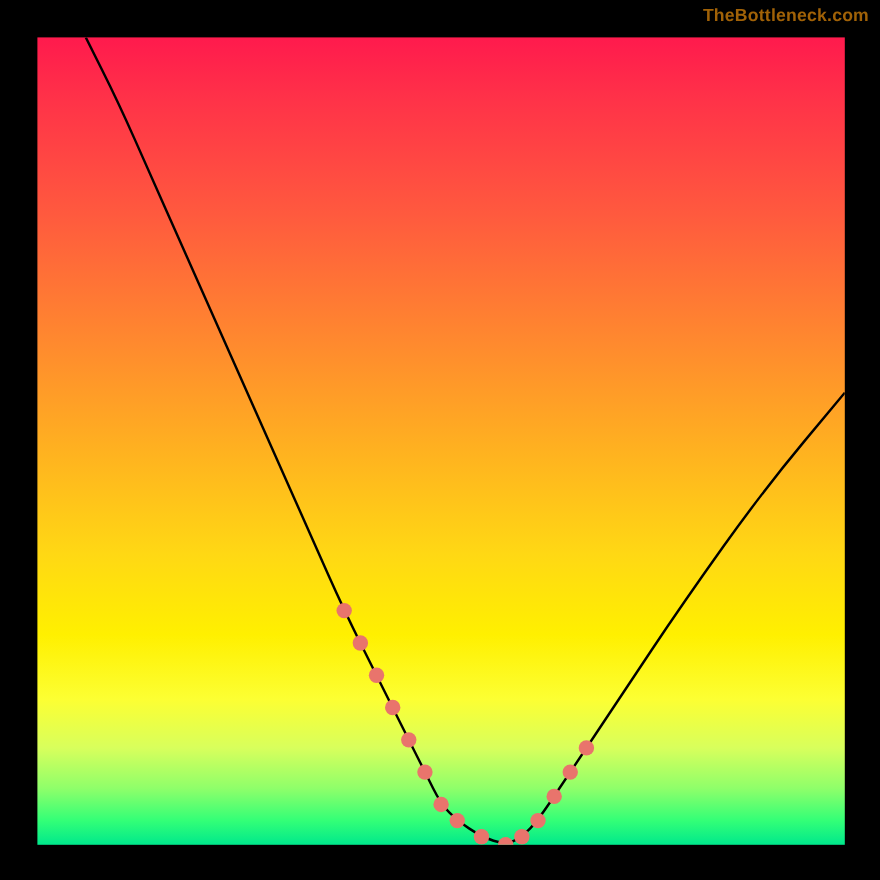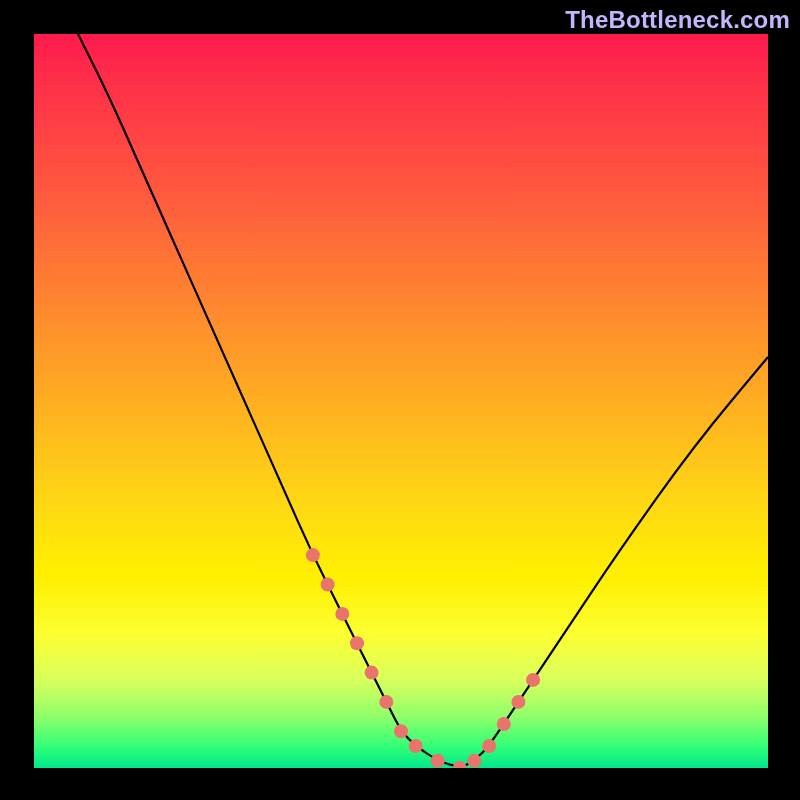--- a/index.html
+++ b/index.html
@@ -39,22 +39,22 @@
       #d8ff5c 88%,
       #8fff6a 93%,
       #33ff77 97%,
       #00e88c 100%
     );
   }
   .watermark {
     position: absolute;
     top: 6px;
     right: 10px;
-    color: #c4b5fd;
-    font-size: 24px;
+    color: #a16207;
+    font-size: 16px;
     font-weight: 600;
     letter-spacing: 0.2px;
     user-select: none;
   }
   svg.curve {
     position: absolute;
     left: 0;
     top: 0;
   }
 </style>

